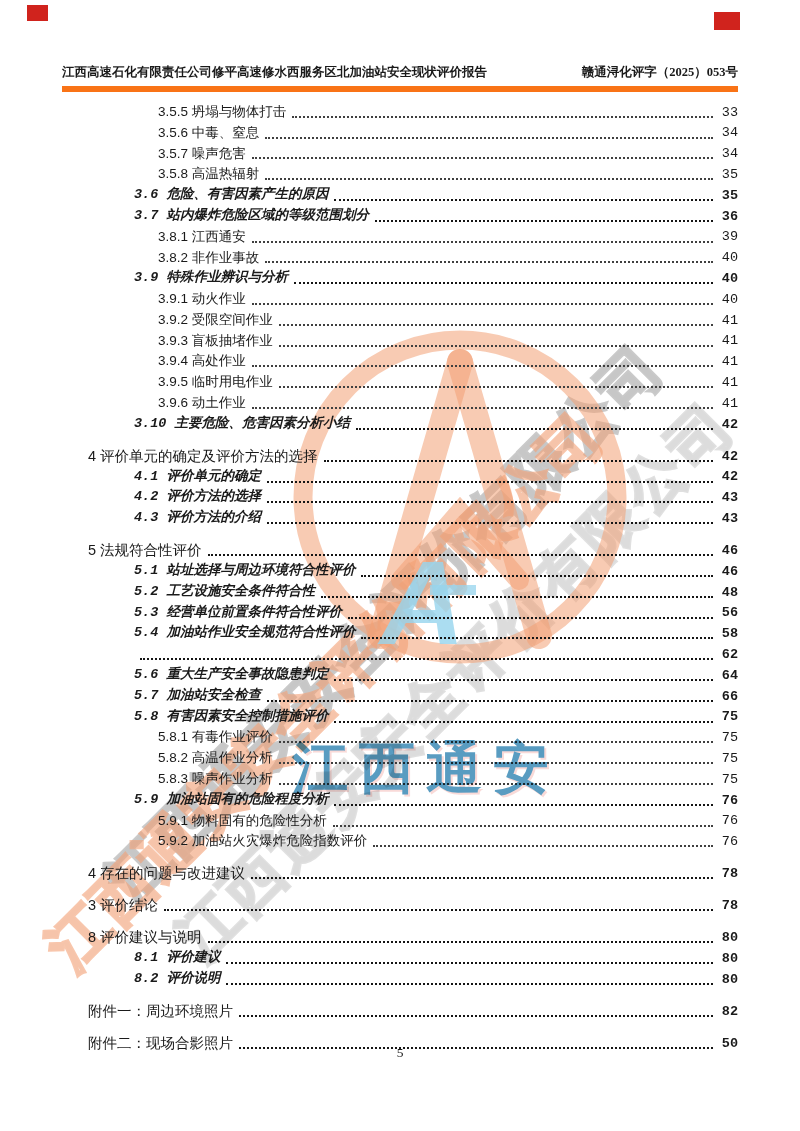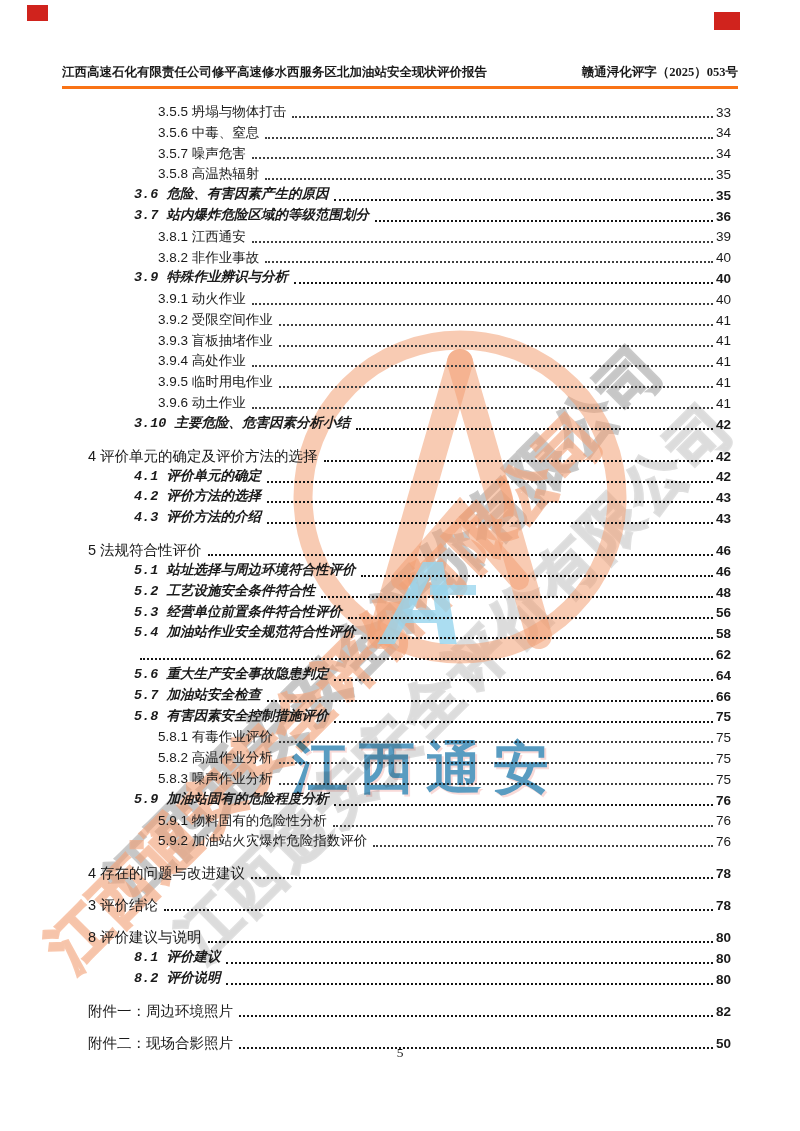--- a/index.html
+++ b/index.html
@@ -7,21 +7,21 @@
         font-family:"Liberation Sans","DejaVu Sans",sans-serif;color:#1a1a1a;}
 
   
   .corner-mark{position:absolute;background:#d0231d;}
   .corner-mark.tl{left:27px;top:5px;width:21px;height:16px;}
   .corner-mark.tr{left:714px;top:12px;width:26px;height:18px;}
 
   
   .header{position:absolute;left:62px;right:62px;top:64px;display:flex;
           justify-content:space-between;align-items:flex-end;
-          border-bottom:3px solid #f97316;padding-bottom:5px;z-index:2;}
+          border-bottom:6px solid #f97316;padding-bottom:5px;z-index:2;}
   .header .h-left,.header .h-right{font-family:"Liberation Serif","DejaVu Serif",serif;
           font-weight:700;font-size:12.5px;white-space:nowrap;}
 
   
   .wm{position:absolute;z-index:1;pointer-events:none;}
   .wm-diag{white-space:nowrap;font-size:60px;font-weight:700;letter-spacing:3px;
            transform:rotate(-45deg);transform-origin:0 0;
            color:rgba(160,160,160,0.06);-webkit-text-stroke:3px rgba(150,150,150,0.50);}
   .wm-diag.g1{left:90px;top:862px;}
   .wm-diag.g2{left:160px;top:920px;-webkit-text-stroke-color:rgba(160,160,160,0.32);}
@@ -32,22 +32,22 @@
   .wm-blue-bar{left:430px;top:585px;width:46px;height:10px;background:rgba(150,212,238,0.75);}
   .wm-stamp{left:292px;top:731px;font-size:56px;font-weight:700;letter-spacing:11px;
             color:#0369a1;opacity:0.66;z-index:3;mix-blend-mode:multiply;
             text-shadow:2px 2px 0 rgba(235,130,125,0.45);white-space:nowrap;}
 
   
   .toc{position:absolute;left:62px;right:62px;top:100px;z-index:2;}
   .row{display:flex;align-items:flex-end;height:20.8px;}
   .row .lbl{white-space:nowrap;font-size:13.5px;line-height:1.25;}
   .row .leader{flex:1;margin:0 3px 3px 6px;border-bottom:2px dotted #3f3f3f;}
-  .row .pg{font-family:Liberation Sans, sans-serif;font-size:13.5px;
-           min-width:22px;text-align:left;line-height:1.2;}
+  .row .pg{font-family:Liberation Mono, monospace;font-size:13.5px;
+           min-width:22px;text-align:right;line-height:1.2;}
   .row.lv1{margin-top:9px;height:23px;padding-left:26px;}
   .row.lv1 .lbl{font-size:14.5px;font-weight:400;margin-top:44px;}
   .row.lv1 .pg{font-weight:700;}
   .row.lv1 .leader{border-bottom:2.5px dotted #151515;}
   .row.lv2{padding-left:72px;}
   .row.lv2 .lbl{font-weight:700;font-style:italic;
                 font-family:Liberation Mono, monospace;}
   .row.lv2 .pg{font-weight:700;}
   .row.lv2 .leader{border-bottom:2.5px dotted #151515;}
   .row.lv3{padding-left:96px;}

